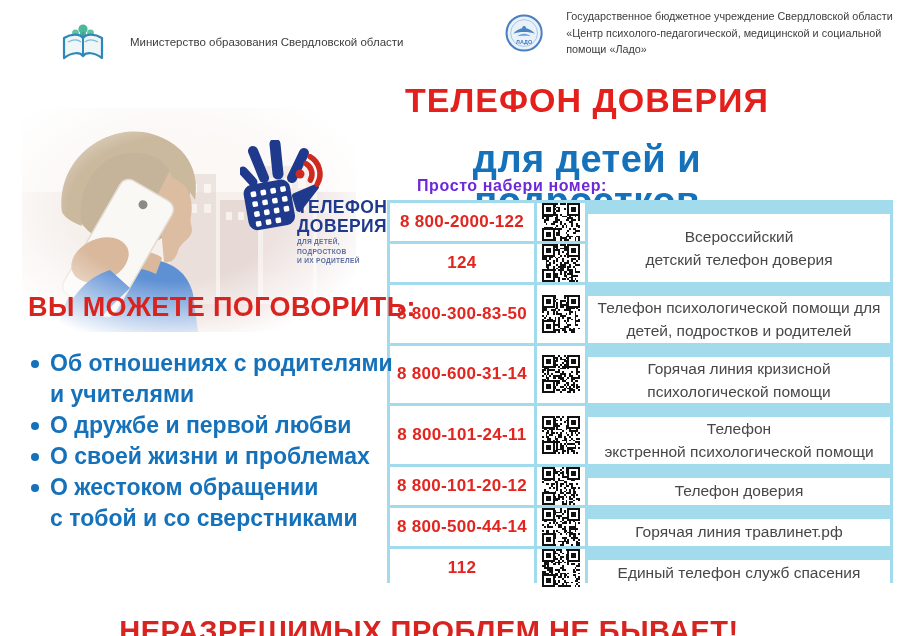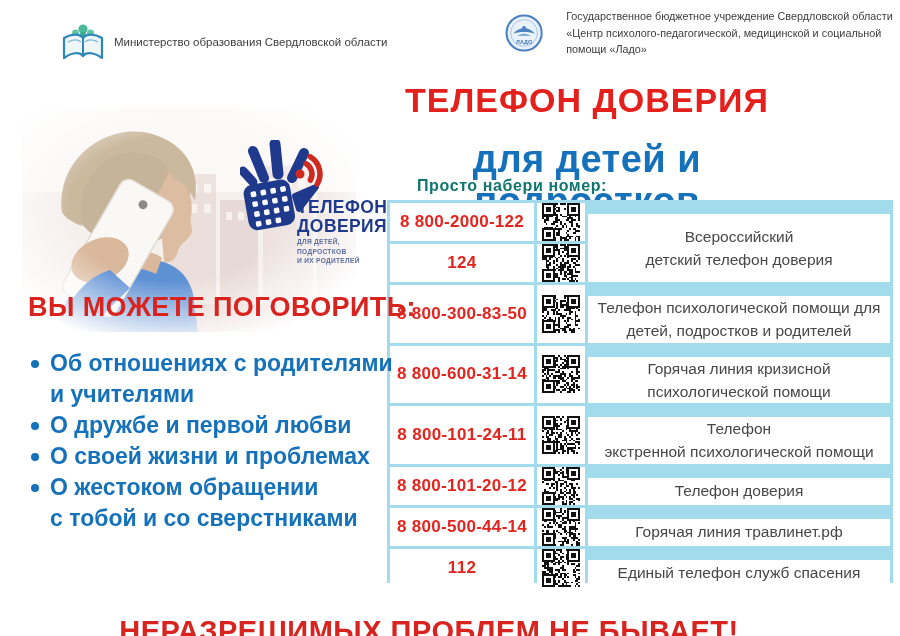--- a/index.html
+++ b/index.html
@@ -1,30 +1,30 @@
 <!DOCTYPE html>
 <html><head>
 <meta charset="utf-8">
 <style>
   html,body{margin:0;padding:0;background:#ffffff;}
   .poster{position:relative;width:900px;height:636px;background:#ffffff;overflow:hidden;
           font-family:"Liberation Sans",sans-serif;}
 
   
-  .hdr-left{position:absolute;left:60px;top:20px;display:flex;align-items:center;gap:8px;}
+  .hdr-left{position:absolute;left:60px;top:20px;display:flex;align-items:center;gap:24px;}
   .hdr-left .org{font-size:11.5px;color:#3d3d3d;white-space:nowrap;}
   .hdr-right{position:absolute;left:504px;top:8px;display:flex;align-items:center;gap:22px;}
   .hdr-right .org{font-size:10.8px;color:#3d3d3d;line-height:1.55;}
 
   
   .title-block{position:absolute;left:385px;top:82px;width:404px;text-align:center;}
   .title-red{font-size:34px;font-weight:bold;color:#e4201d;letter-spacing:1px;line-height:1.1;}
   .title-blue{font-size:38px;font-weight:bold;color:#1471ba;letter-spacing:.5px;line-height:1.1;margin-top:20px;}
   .dial-prompt{position:absolute;left:417px;top:177px;font-size:16px;font-weight:bold;
-               color:#0f766e;letter-spacing:.6px;}
+               color:#6d28d9;letter-spacing:.6px;}
 
   
   .photo{position:absolute;left:22px;top:108px;width:334px;height:224px;}
 
   
   .brand-logo{position:absolute;left:240px;top:140px;width:142px;height:122px;}
   .brand-logo svg{position:absolute;left:0;top:0;}
   .brand-text{position:absolute;left:57px;top:58px;color:#1f3a8c;font-weight:bold;
               font-size:17.5px;line-height:1.08;letter-spacing:.4px;}
   .brand-sub{position:absolute;left:57px;top:97px;color:#5b6f9e;font-weight:bold;

